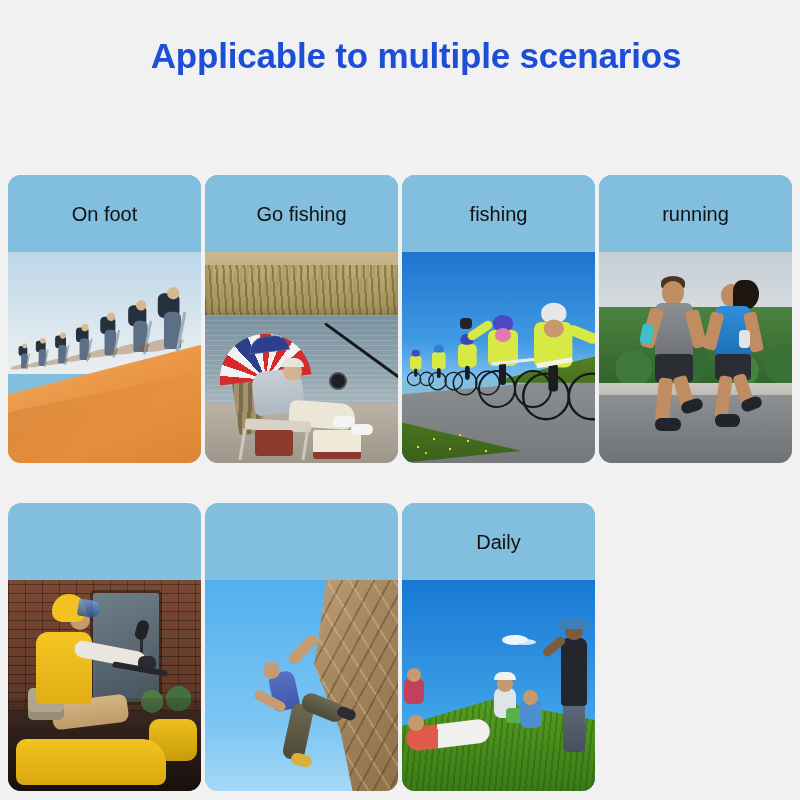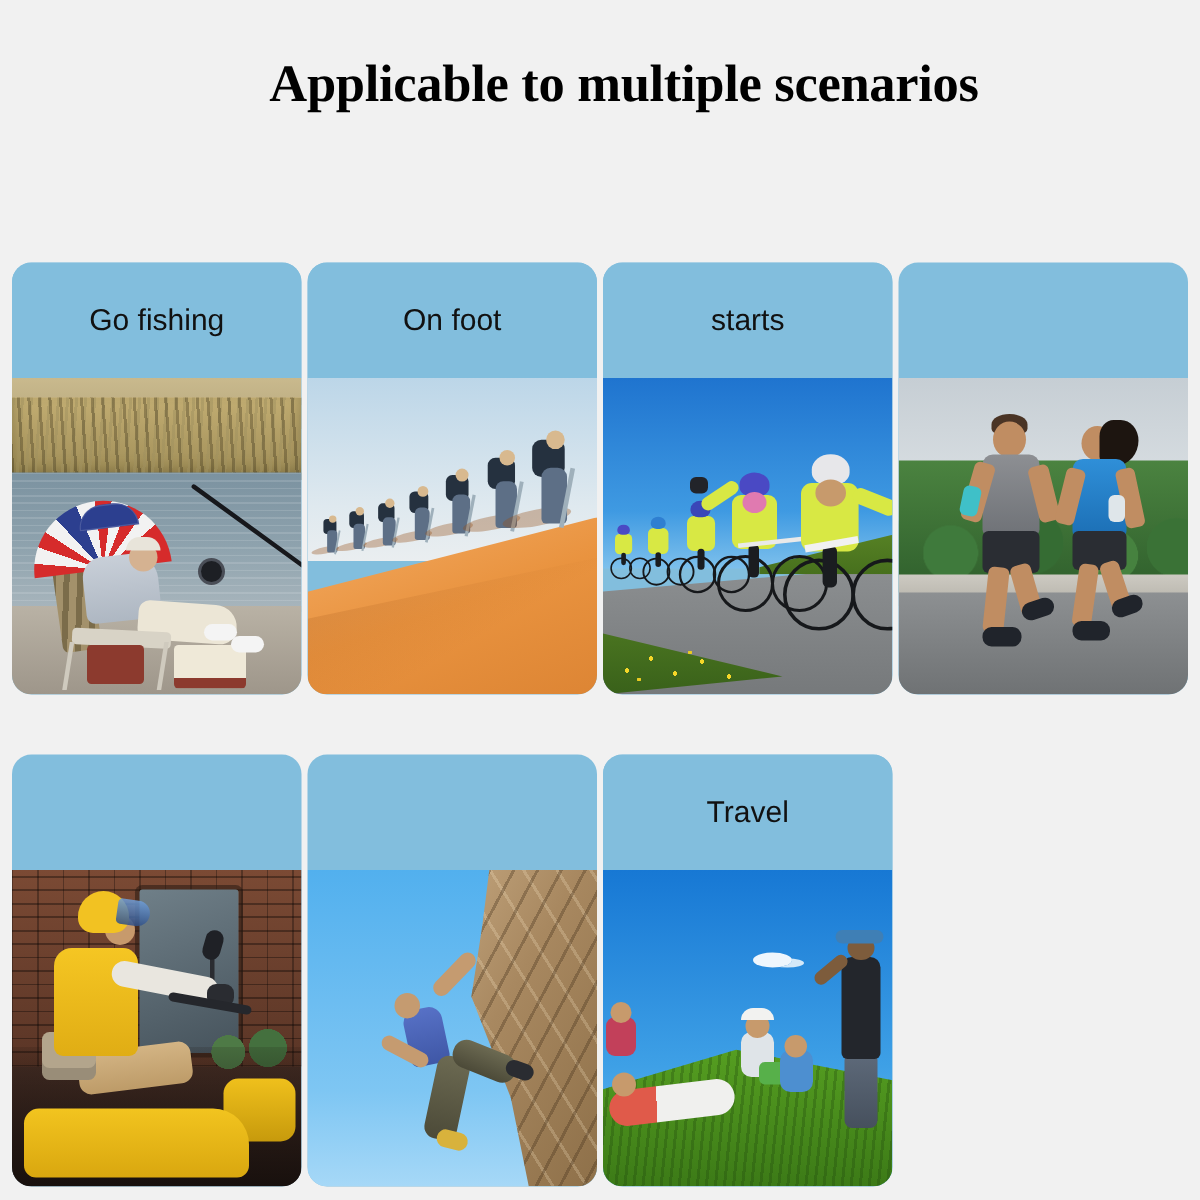--- a/index.html
+++ b/index.html
@@ -23,23 +23,23 @@
 
   
   .heading-block {
     text-align: center;
     padding-top: 36px;
   }
   .main-title {
     margin: 0;
     font-size: 35px;
     font-weight: bold;
-    color: #000000;
+    color: #1d4ed8;
     letter-spacing: -0.2px;
-    font-family: Liberation Serif, serif;
+    font-family: Liberation Sans, sans-serif;
     padding-left: 32px;
   }
   .subtitle {
     margin: 0;
     padding-top: 17px;
     font-size: 20px;
     color: #1a1a1a;
     font-weight: normal;
   }
 
@@ -377,20 +377,80 @@
 
   <div class="heading-block">
     <h1 class="main-title">Applicable to multiple scenarios</h1>
   </div>
 
   <div class="grid">
 
     <div class="grid-row">
 
       <div class="card">
+        <div class="card-label">On foot</div>
+        <div class="card-photo">
+          <div class="scene">
+            <div class="dune-sky"></div>
+            <div class="dune-sand"></div>
+            <div class="dune-shade"></div>
+            <div class="hiker" style="left:10px; top:84px; transform:scale(.62);">
+              <div class="shd"></div>
+                <div class="pack"></div>
+                <div class="bod"></div>
+                <div class="hd"></div>
+                <div class="pole"></div>
+            </div>
+            <div class="hiker" style="left:28px; top:80px; transform:scale(.7);">
+              <div class="shd"></div>
+                <div class="pack"></div>
+                <div class="bod"></div>
+                <div class="hd"></div>
+                <div class="pole"></div>
+            </div>
+            <div class="hiker" style="left:48px; top:76px; transform:scale(.78);">
+              <div class="shd"></div>
+                <div class="pack"></div>
+                <div class="bod"></div>
+                <div class="hd"></div>
+                <div class="pole"></div>
+            </div>
+            <div class="hiker" style="left:70px; top:70px; transform:scale(.9);">
+              <div class="shd"></div>
+                <div class="pack"></div>
+                <div class="bod"></div>
+                <div class="hd"></div>
+                <div class="pole"></div>
+            </div>
+            <div class="hiker" style="left:96px; top:62px; transform:scale(1.08);">
+              <div class="shd"></div>
+                <div class="pack"></div>
+                <div class="bod"></div>
+                <div class="hd"></div>
+                <div class="pole"></div>
+            </div>
+            <div class="hiker" style="left:126px; top:54px; transform:scale(1.3);">
+              <div class="shd"></div>
+                <div class="pack"></div>
+                <div class="bod"></div>
+                <div class="hd"></div>
+                <div class="pole"></div>
+            </div>
+            <div class="hiker" style="left:158px; top:46px; transform:scale(1.55);">
+              <div class="shd"></div>
+                <div class="pack"></div>
+                <div class="bod"></div>
+                <div class="hd"></div>
+                <div class="pole"></div>
+            </div>
+          </div>
+        </div>
+      </div>
+
+      <div class="card">
         <div class="card-label">Go fishing</div>
         <div class="card-photo">
           <div class="scene">
             <div class="fish-sky"></div>
             <div class="fish-reeds"></div>
             <div class="fish-water"></div>
             <div class="fish-dock"></div>
             <div class="rod"></div>
             <div class="chair-back"></div>
             <div class="umbrella"></div>
@@ -404,81 +464,21 @@
             <div class="cooler"></div>
             <div class="footstool"></div>
             <div class="shoe1"></div>
             <div class="shoe2"></div>
             <div class="reel"></div>
           </div>
         </div>
       </div>
 
       <div class="card">
-        <div class="card-label">On foot</div>
-        <div class="card-photo">
-          <div class="scene">
-            <div class="dune-sky"></div>
-            <div class="dune-sand"></div>
-            <div class="dune-shade"></div>
-            <div class="hiker" style="left:10px; top:84px; transform:scale(.62);">
-              <div class="shd"></div>
-                <div class="pack"></div>
-                <div class="bod"></div>
-                <div class="hd"></div>
-                <div class="pole"></div>
-            </div>
-            <div class="hiker" style="left:28px; top:80px; transform:scale(.7);">
-              <div class="shd"></div>
-                <div class="pack"></div>
-                <div class="bod"></div>
-                <div class="hd"></div>
-                <div class="pole"></div>
-            </div>
-            <div class="hiker" style="left:48px; top:76px; transform:scale(.78);">
-              <div class="shd"></div>
-                <div class="pack"></div>
-                <div class="bod"></div>
-                <div class="hd"></div>
-                <div class="pole"></div>
-            </div>
-            <div class="hiker" style="left:70px; top:70px; transform:scale(.9);">
-              <div class="shd"></div>
-                <div class="pack"></div>
-                <div class="bod"></div>
-                <div class="hd"></div>
-                <div class="pole"></div>
-            </div>
-            <div class="hiker" style="left:96px; top:62px; transform:scale(1.08);">
-              <div class="shd"></div>
-                <div class="pack"></div>
-                <div class="bod"></div>
-                <div class="hd"></div>
-                <div class="pole"></div>
-            </div>
-            <div class="hiker" style="left:126px; top:54px; transform:scale(1.3);">
-              <div class="shd"></div>
-                <div class="pack"></div>
-                <div class="bod"></div>
-                <div class="hd"></div>
-                <div class="pole"></div>
-            </div>
-            <div class="hiker" style="left:158px; top:46px; transform:scale(1.55);">
-              <div class="shd"></div>
-                <div class="pack"></div>
-                <div class="bod"></div>
-                <div class="hd"></div>
-                <div class="pole"></div>
-            </div>
-          </div>
-        </div>
-      </div>
-
-      <div class="card">
-        <div class="card-label">starts</div>
+        <div class="card-label">fishing</div>
         <div class="card-photo">
           <div class="scene">
             <div class="cyc-sky"></div>
             <div class="cyc-road"></div>
             <div class="cyc-verge2"></div>
             <div class="cyc-verge"></div>
             <div class="cyc-flowers"></div>
 
             <div class="cyclist" style="left:8px; top:104px; transform:scale(.52); transform-origin:left top;">
               <div class="torso" style="width:22px;height:26px;"></div>
@@ -520,20 +520,21 @@
               <div class="wheel" style="left:-10px;top:42px;width:36px;height:36px;"></div>
               <div class="wheel" style="left:28px;top:42px;width:36px;height:36px;"></div>
               <div class="leg" style="left:12px;top:35px;width:8px;height:23px;"></div>
               <div style="position:absolute;left:2px;top:32px;width:30px;height:4px;background:#f1f1f1;transform:rotate(-10deg);"></div>
             </div>
           </div>
         </div>
       </div>
 
       <div class="card">
+        <div class="card-label">running</div>
         <div class="card-photo">
           <div class="scene">
             <div class="run-sky"></div>
             <div class="run-hedge"></div>
             <div class="run-wall"></div>
             <div class="run-road"></div>
 
             <div class="runner" style="left:54px; top:24px;">
               <div class="hair" style="left:8px;top:0;width:24px;height:14px;background:#4a3425;"></div>
               <div class="head" style="left:9px;top:5px;width:22px;height:24px;"></div>
@@ -604,21 +605,21 @@
             <div class="rc-arm2"></div>
             <div class="rc-leg"></div>
             <div class="rc-leg2"></div>
             <div class="rc-shoe"></div>
             <div class="rc-shoe2"></div>
           </div>
         </div>
       </div>
 
       <div class="card">
-        <div class="card-label">Travel</div>
+        <div class="card-label">Daily</div>
         <div class="card-photo">
           <div class="scene">
             <div class="tv-sky"></div>
             <div class="tv-cloud"></div>
             <div class="tv-hill"></div>
             <div class="tv-stand-l"></div>
             <div class="tv-stand-b"></div>
             <div class="tv-stand-a"></div>
             <div class="tv-stand-h"></div>
             <div class="tv-stand-hat"></div>

